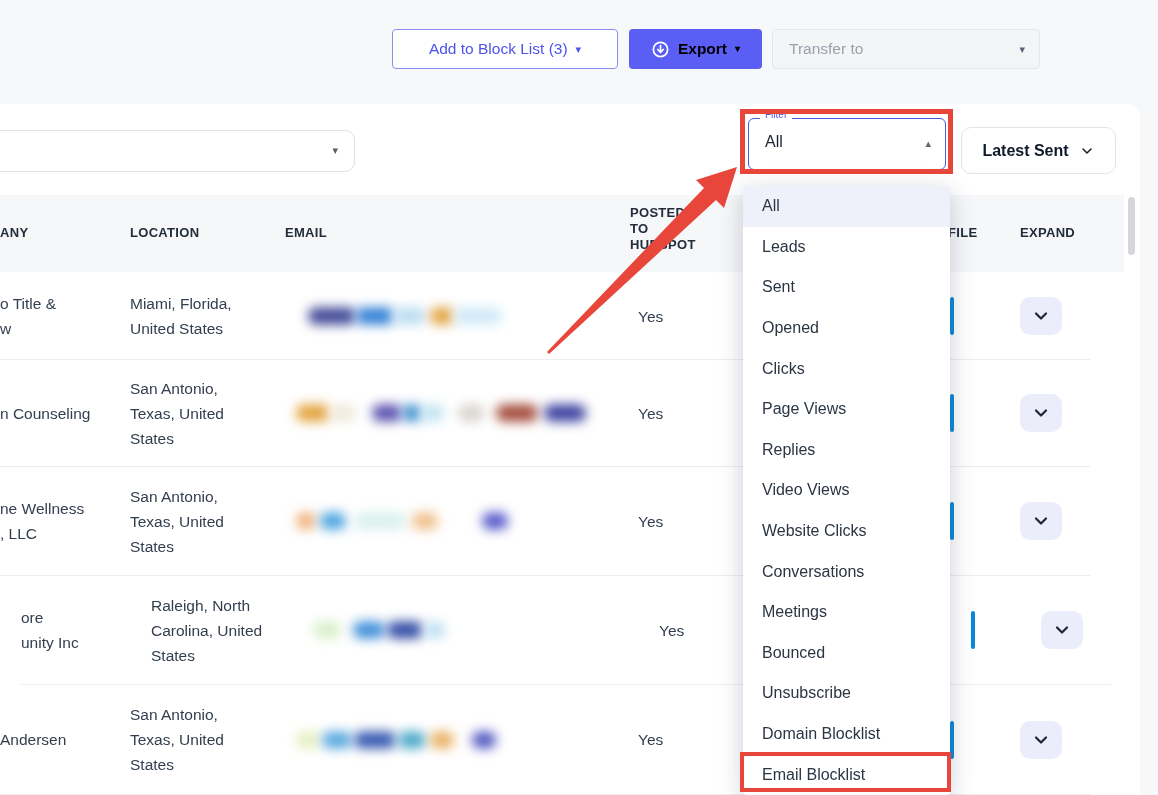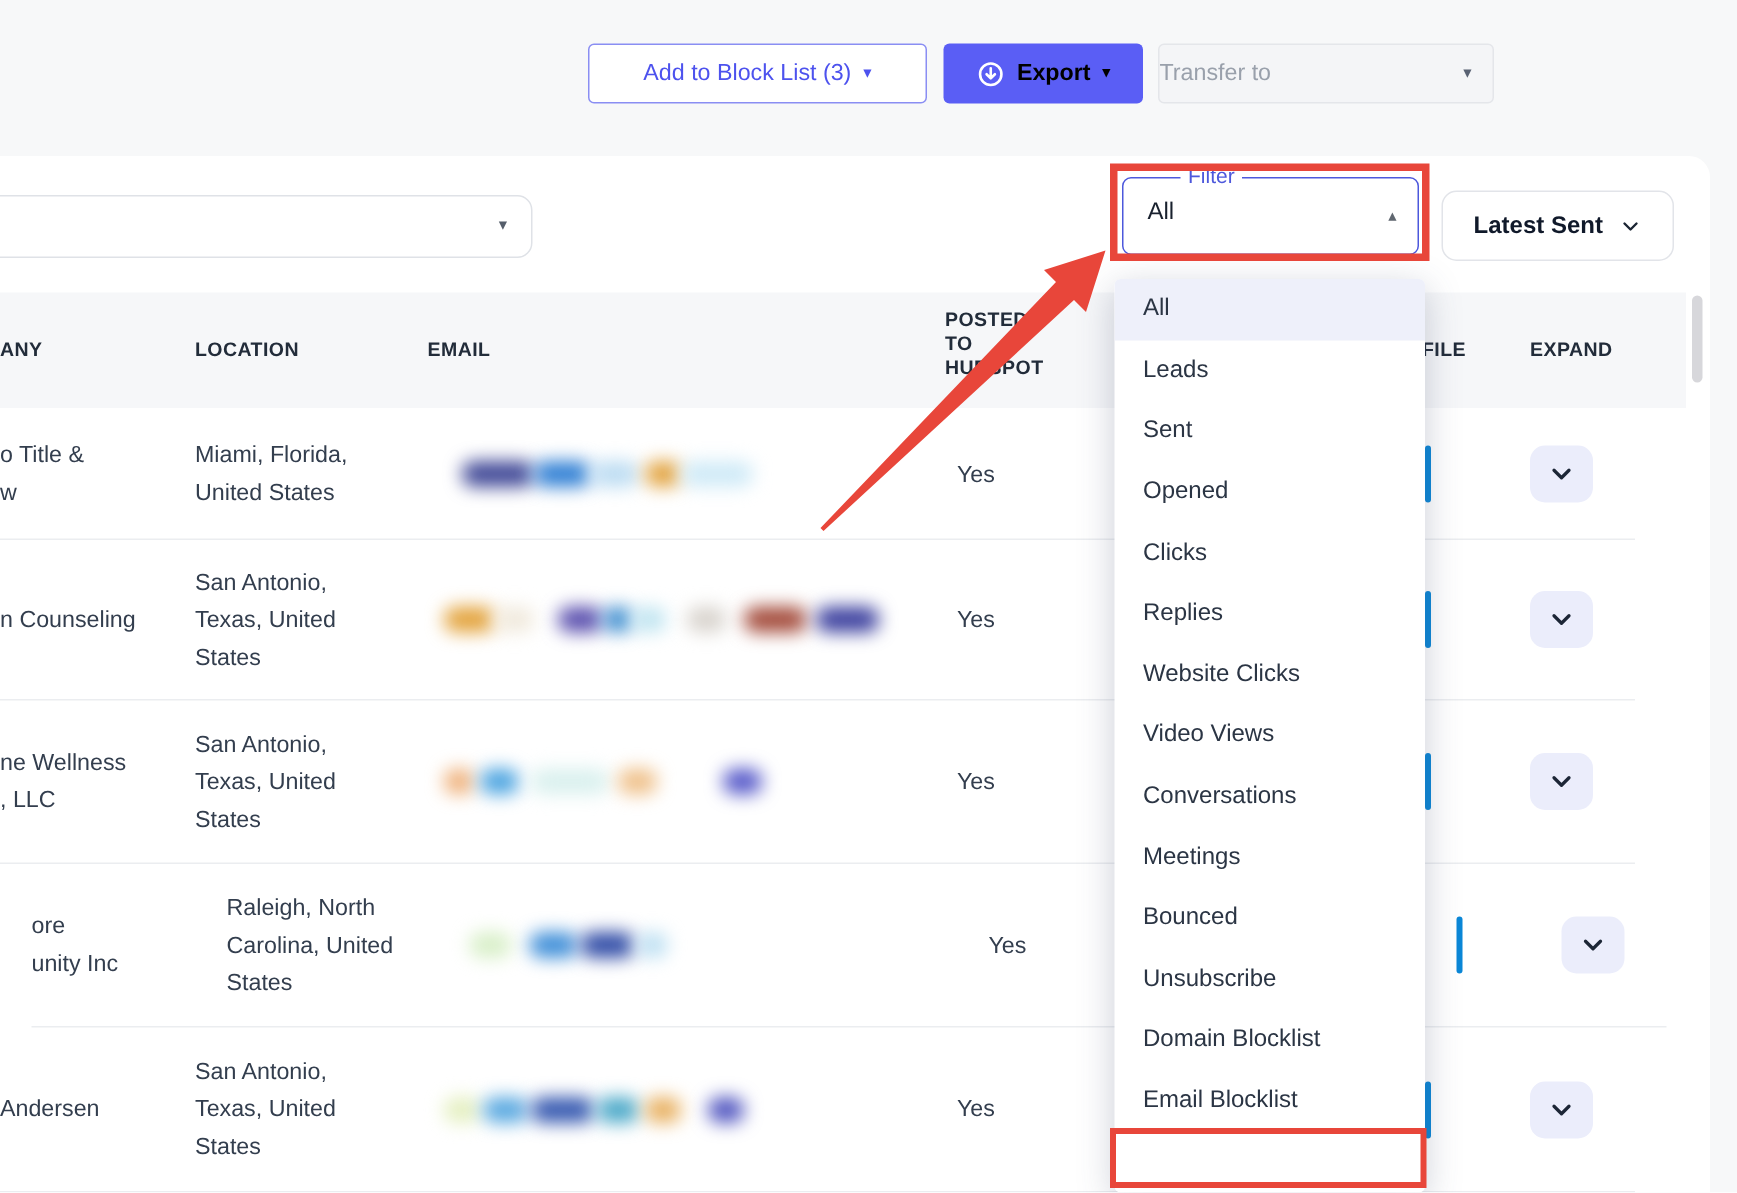--- a/index.html
+++ b/index.html
@@ -9,41 +9,41 @@
             background:#f7f8f9; }
 
   
   .tbtn { position:absolute; top:29px; height:40px; display:flex; align-items:center;
           justify-content:center; gap:8px; border-radius:4px; font-size:15.5px;
           cursor:pointer; border:none; font-family:inherit; }
   #btn-blocklist { left:392px; width:226px; background:#fff;
                    border:1px solid #8a8ef3; color:#4d52ee; font-weight:500; }
   #btn-export { left:629px; width:133px; background:var(--accent,#5a5ef5);
                 color:#000000; font-weight:600; }
-  #sel-transfer-to { left:772px; width:224px; background:#f4f5f7;
+  #sel-transfer-to { left:772px; width:268px; background:#f4f5f7;
                      border:1px solid #e4e6ea; color:#99a0ab; justify-content:flex-start;
-                     }
+                     padding-left:16px; }
   #btn-transfer { left:1006px; width:135px; background:var(--accent,#5a5ef5);
                   color:#fff; font-weight:600; }
   .caret-down { font-size:11px; line-height:1; }
   #sel-transfer-to .caret-down { position:absolute; right:14px; color:#596273; }
 
   
   #card { position:absolute; left:-40px; top:104px; width:1180px; height:720px;
           background:#fff; border-radius:14px; }
 
   #top-left-select { position:absolute; left:-40px; top:130px; width:395px; height:42px;
                      background:#fff; border:1px solid #dfe2e7; border-radius:10px; z-index:3; }
   #top-left-select .caret-down { position:absolute; right:16px; top:14px; color:#555e6b; }
 
   
   #filter-select { position:absolute; left:748px; top:118px; width:198px; height:52px;
                    background:#fff; border:1.5px solid #4d58dc; border-radius:6px; z-index:3; }
   #filter-label { position:absolute; left:11px; top:-10px; background:#fff; padding:0 5px;
-                  color:#4d58dc; font-size:14px;margin-left:27px; }
+                  color:#4d58dc; font-size:10px; }
   #filter-value { position:absolute; left:16px; top:14px; font-size:16px; font-weight:500;
                   color:#19212e; }
   #filter-caret { position:absolute; right:14px; top:18px; font-size:11px; color:#606770; }
 
   #latest-first { position:absolute; left:961px; top:127px; width:155px; height:47px;
                   background:#fff; border:1px solid #e2e4e9; border-radius:10px; z-index:3;
                   display:flex; align-items:center; justify-content:center; gap:10px;
                   font-size:16px; font-weight:600; color:#10192a; cursor:pointer; }
 
   
@@ -254,23 +254,24 @@
   <div id="scrollbar-track">
     <div id="scrollbar-thumb"></div>
   </div>
 
   <div id="filter-menu">
       <div class="menu-item selected">All</div>
       <div class="menu-item">Leads</div>
       <div class="menu-item">Sent</div>
       <div class="menu-item">Opened</div>
       <div class="menu-item">Clicks</div>
+      <div class="menu-item">Page Views</div>
       <div class="menu-item">Replies</div>
+      <div class="menu-item">Video Views</div>
       <div class="menu-item">Website Clicks</div>
-      <div class="menu-item">Video Views</div>
       <div class="menu-item">Conversations</div>
       <div class="menu-item">Meetings</div>
       <div class="menu-item">Bounced</div>
       <div class="menu-item">Unsubscribe</div>
       <div class="menu-item">Domain Blocklist</div>
       <div class="menu-item">Email Blocklist</div>
     </div>
 
   <svg id="anno-arrow" width="1158" height="795" viewBox="0 0 1158 795">
     <polygon points="737,167 724,208 716,200 549,354 547,352 704,188 696,180" fill="#e8463a"></polygon>

